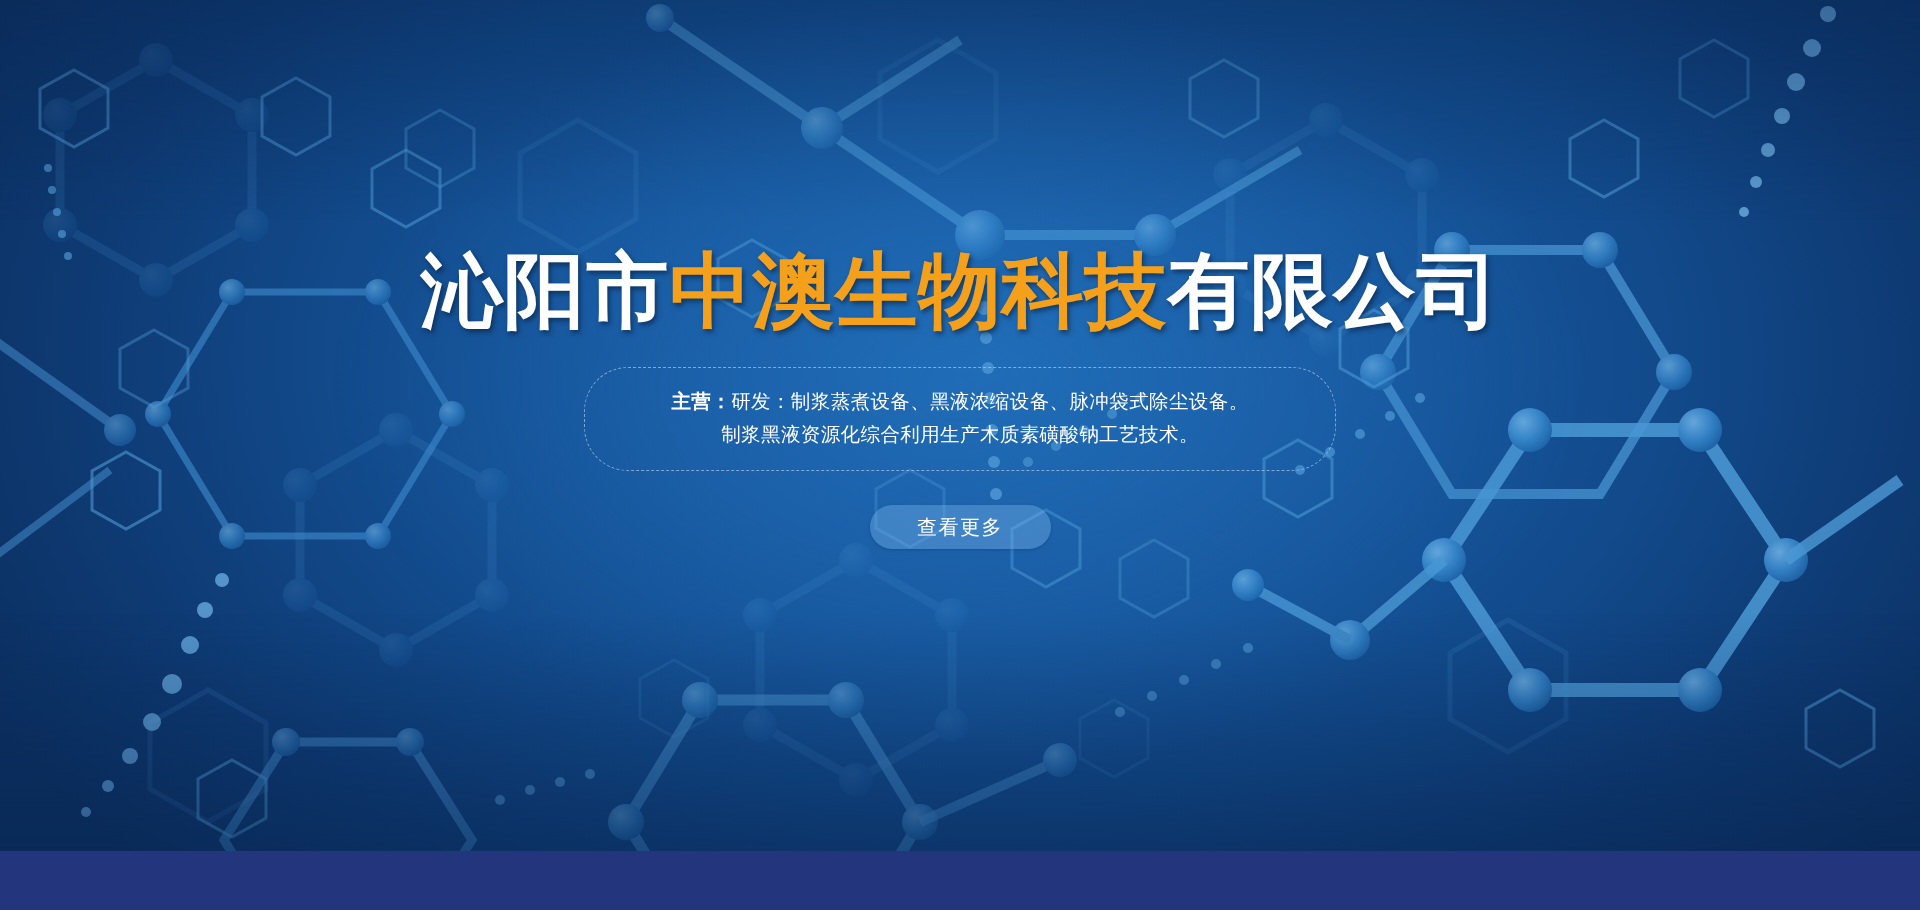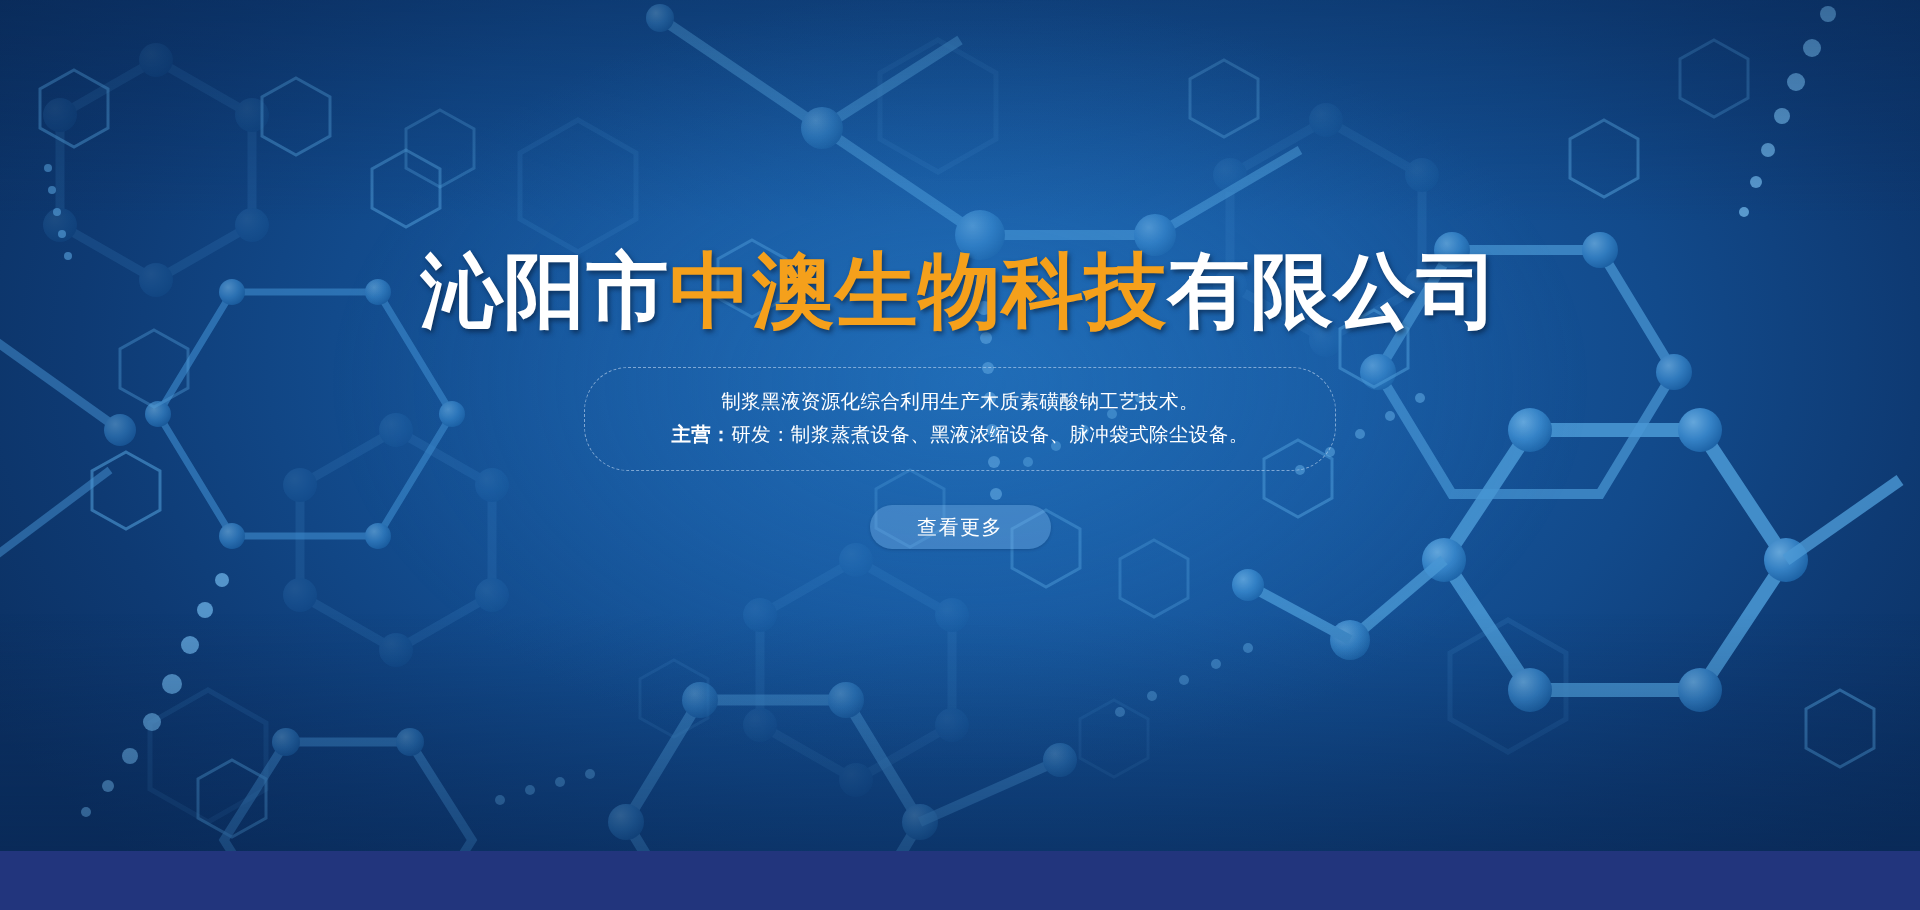--- a/index.html
+++ b/index.html
@@ -330,24 +330,24 @@
     </svg>
   </div>
 
   <div class="content">
 
     <h1 class="hero-title">
       <span>沁阳市</span><span class="hl">中澳生物科技</span><span>有限公司</span>
     </h1>
 
     <div class="tagline-box">
-      <div class="tagline-line">制浆黑液资源化综合利用生产木质素磺酸钠工艺技术。</div>
       <div class="tagline-line">
         <span class="lead">主营：</span><span>研发：制浆蒸煮设备、黑液浓缩设备、脉冲袋式除尘设备。</span>
       </div>
+      <div class="tagline-line">制浆黑液资源化综合利用生产木质素磺酸钠工艺技术。</div>
     </div>
 
     <button class="more-button">查看更多</button>
   </div>
 
   <div class="bottom-bar"></div>
 
 </div>
 
 </body></html>

